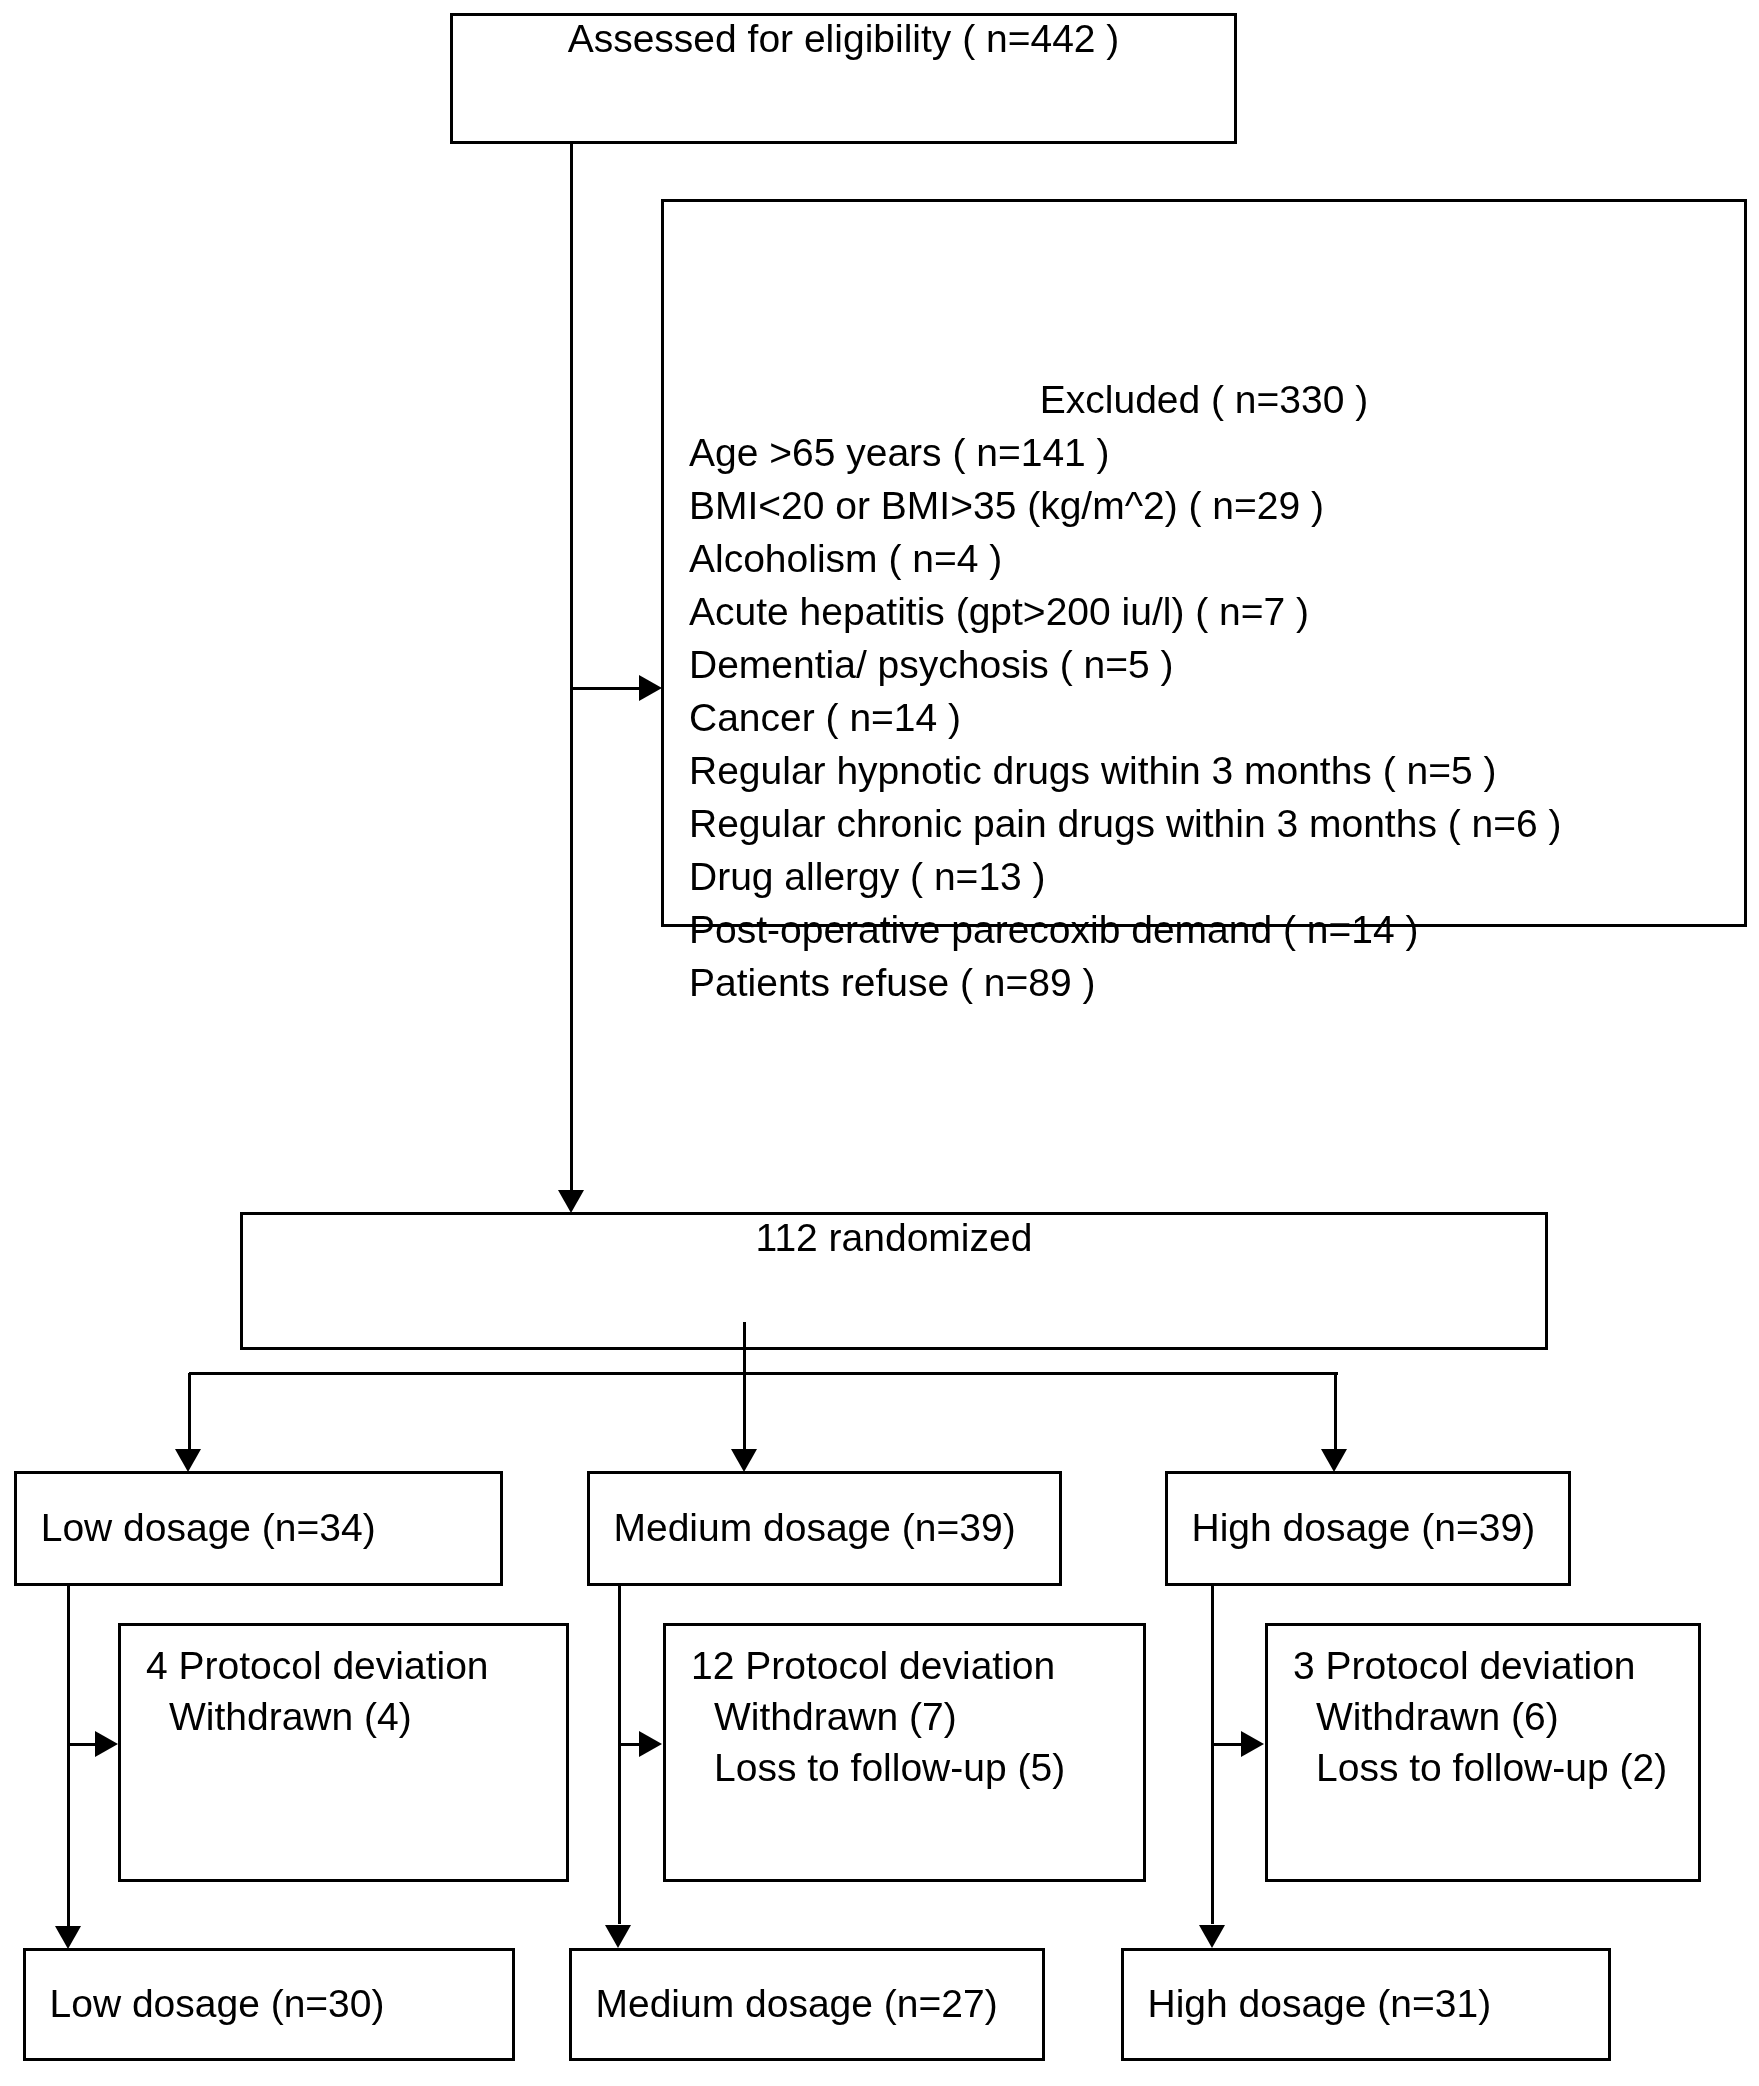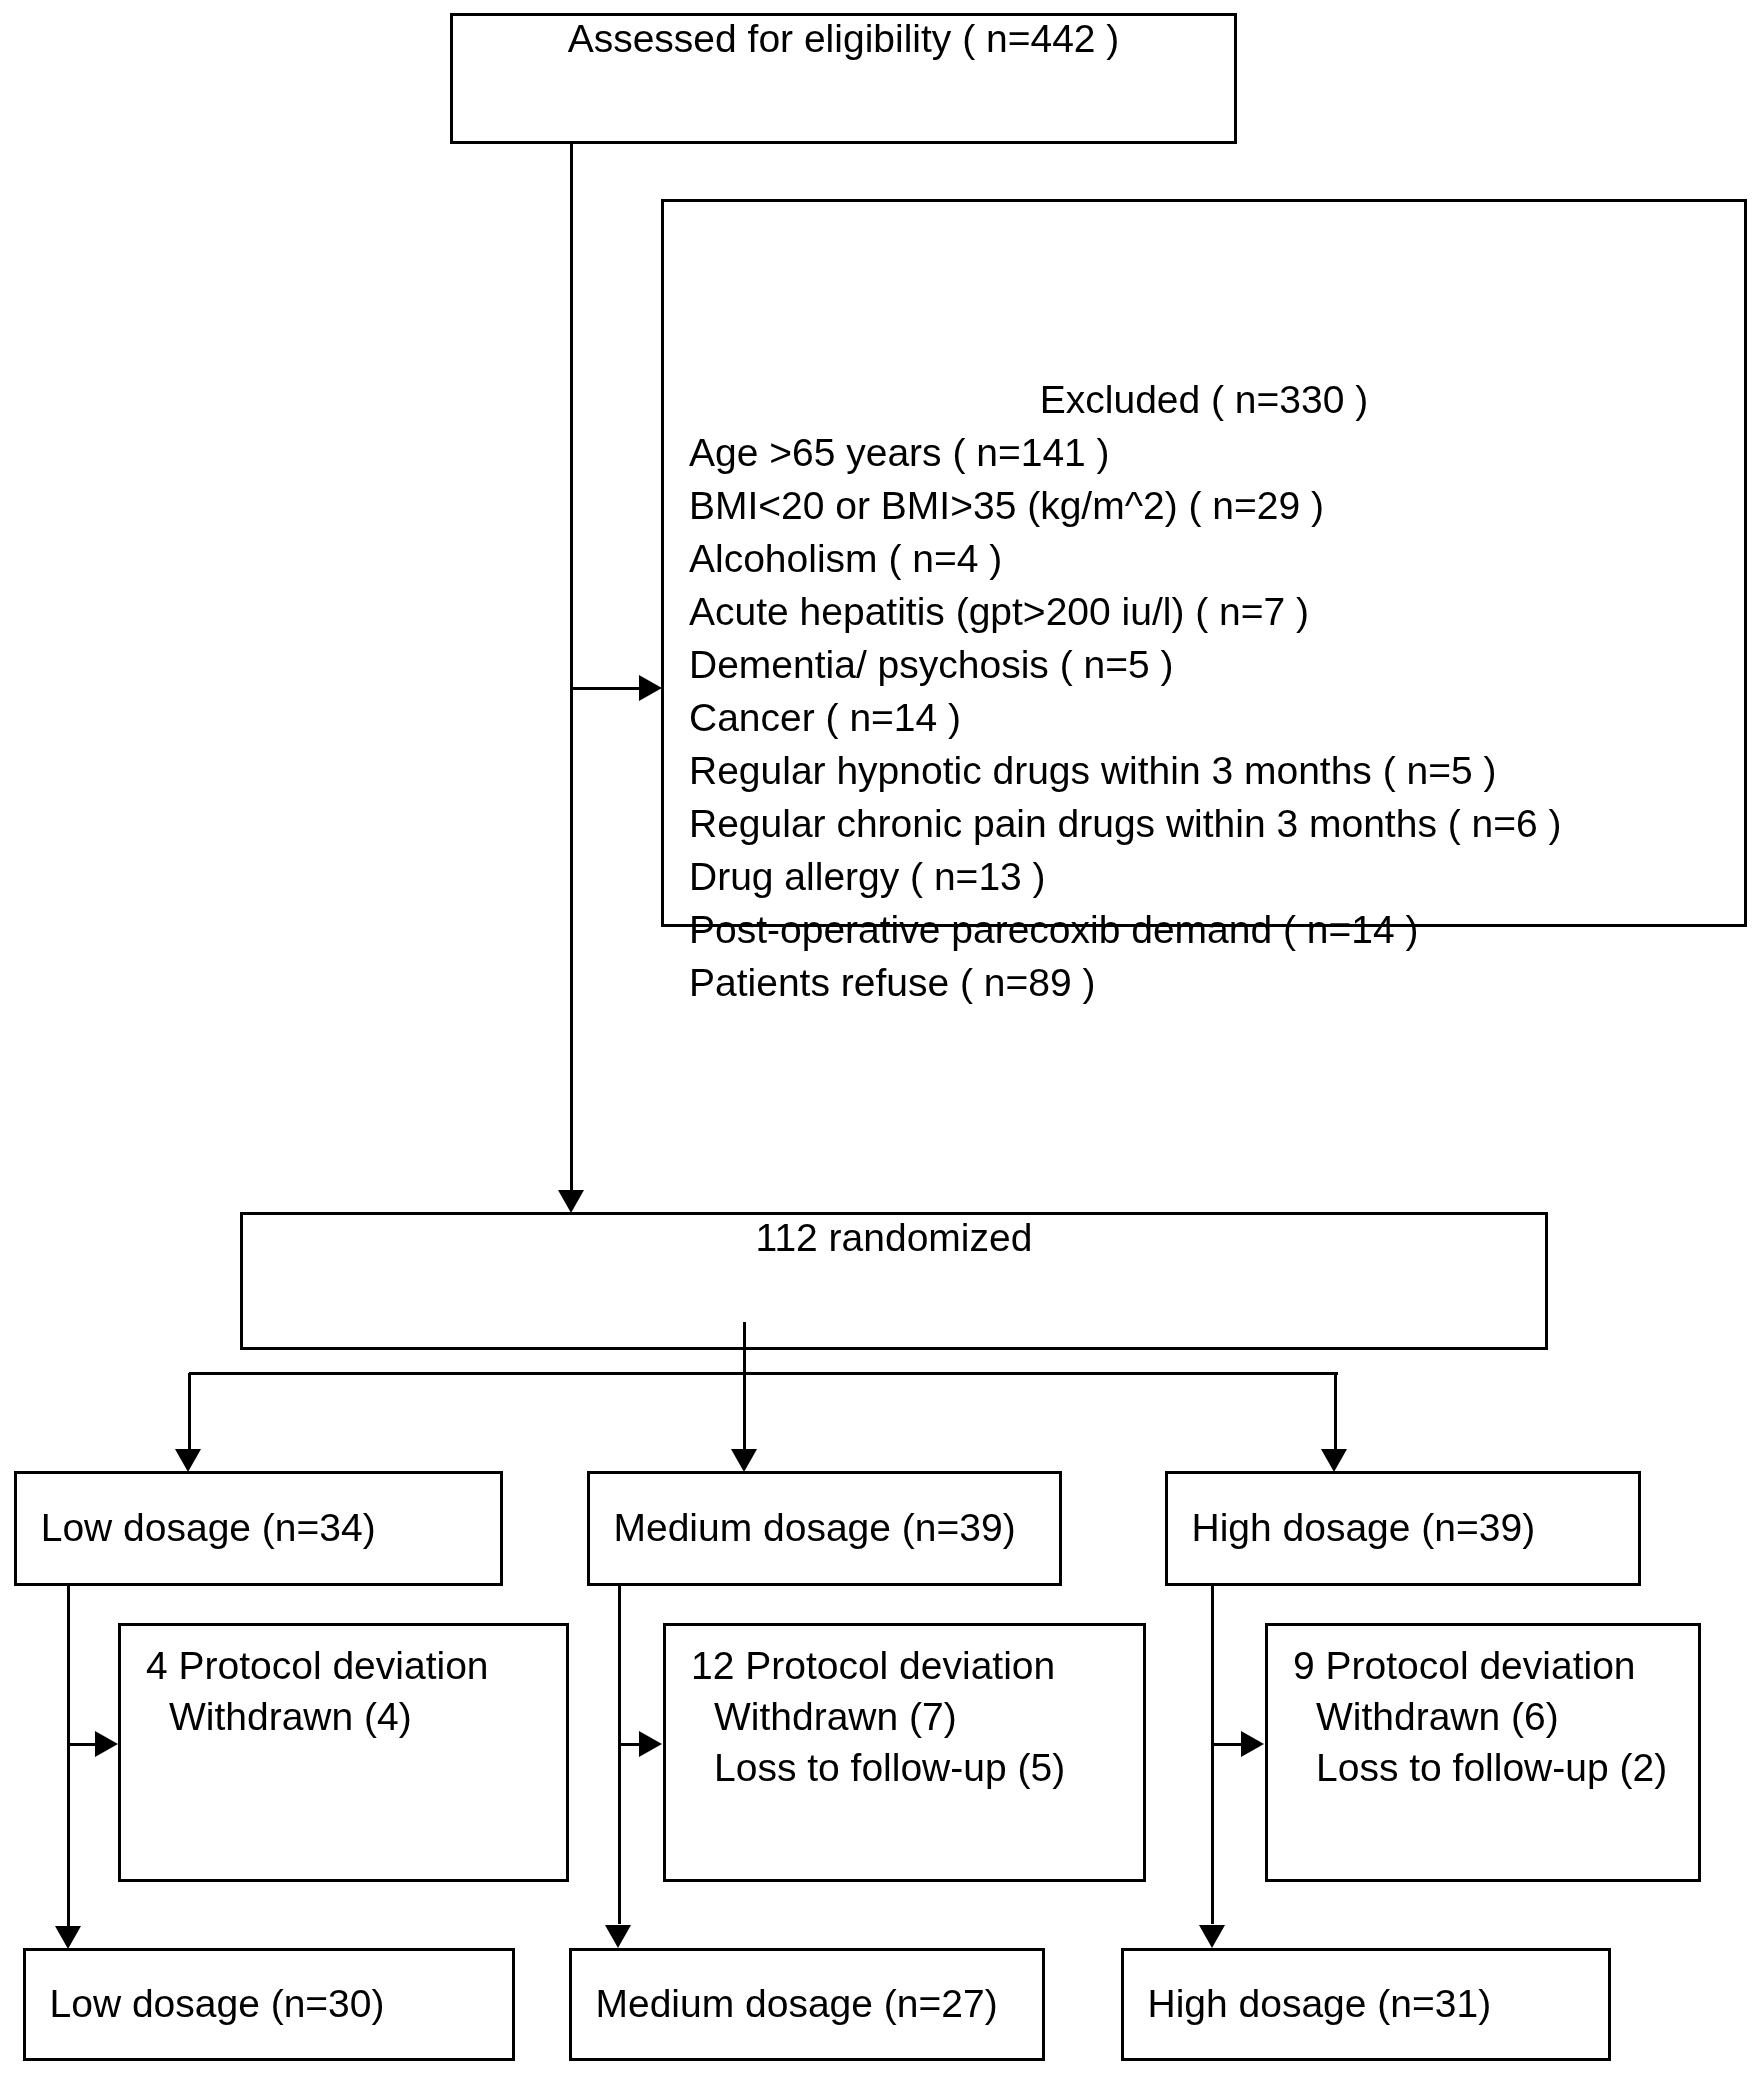--- a/index.html
+++ b/index.html
@@ -61,35 +61,35 @@
   <div class="box flex-center" style="left:240px; top:1212px; width:1308px; height:138px;">
     <span>112 randomized</span>
   </div>
 
   <div class="box flex-left" style="left:14.2px; top:1471px; width:489px; height:115px;">
     <span>Low dosage (n=34)</span>
   </div>
   <div class="box flex-left" style="left:587px; top:1471px; width:475px; height:115px;">
     <span>Medium dosage (n=39)</span>
   </div>
-  <div class="box flex-left" style="left:1165px; top:1471px; width:476px; height:115px;">
+  <div class="box flex-left" style="left:1165px; top:1471px; width:406px; height:115px;">
     <span>High dosage (n=39)</span>
   </div>
 
   <div class="box pd-box" style="left:118px; top:1623px; width:451px; height:259px;">
       <div class="pd-line">4 Protocol deviation</div>
       <div class="pd-line">Withdrawn (4)</div>
     </div>
   <div class="box pd-box" style="left:663px; top:1623px; width:483px; height:259px;">
       <div class="pd-line">12 Protocol deviation</div>
       <div class="pd-line">Withdrawn (7)</div>
       <div class="pd-line">Loss to follow-up (5)</div>
     </div>
   <div class="box pd-box" style="left:1265px; top:1623px; width:436px; height:259px;">
-      <div class="pd-line">9 Protocol deviation</div>
+      <div class="pd-line">3 Protocol deviation</div>
       <div class="pd-line">Withdrawn (6)</div>
       <div class="pd-line">Loss to follow-up (2)</div>
     </div>
 
   <div class="box flex-left" style="left:23px; top:1948px; width:492px; height:113px;">
     <span>Low dosage (n=30)</span>
   </div>
   <div class="box flex-left" style="left:569px; top:1948px; width:476px; height:113px;">
     <span>Medium dosage (n=27)</span>
   </div>

